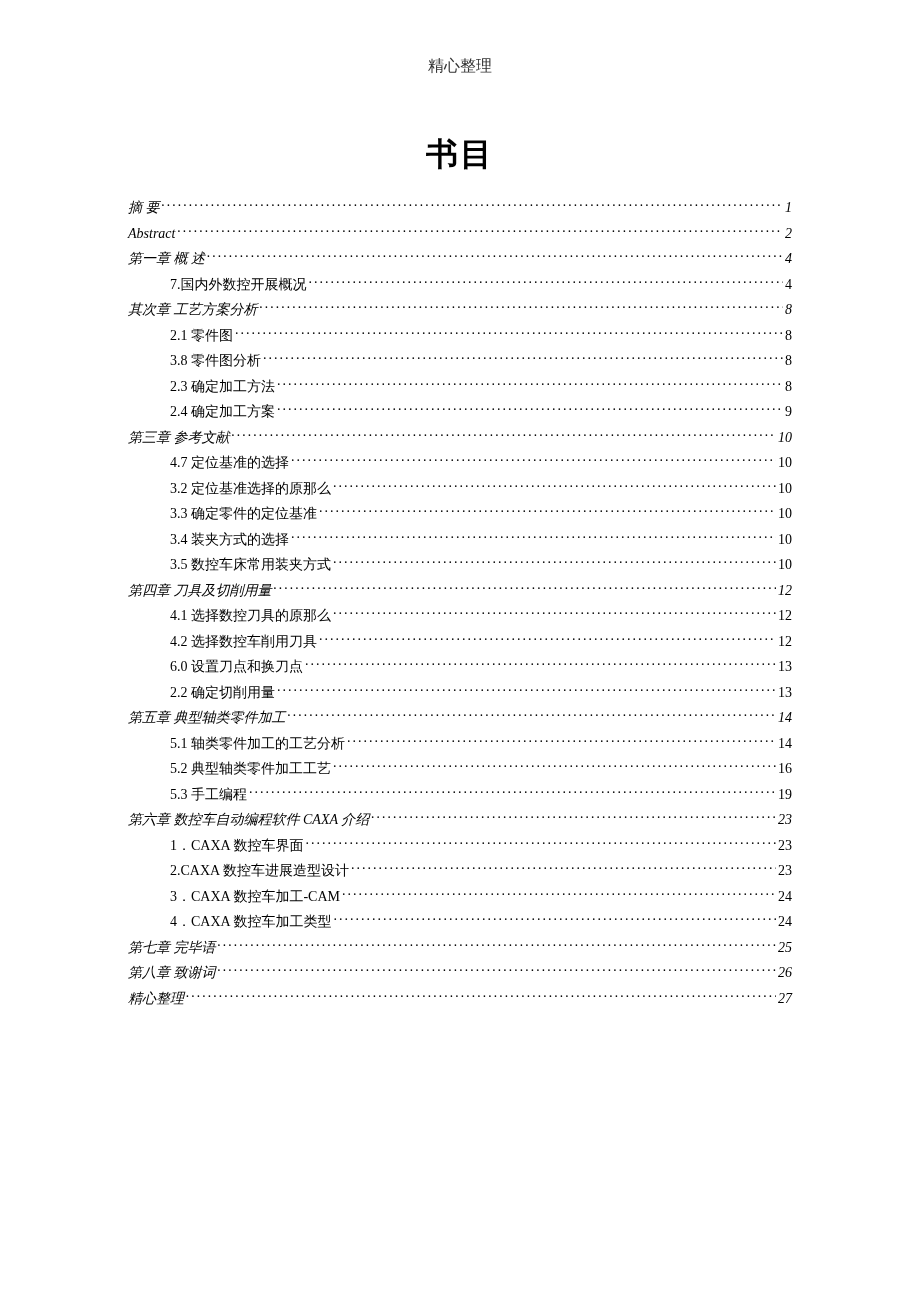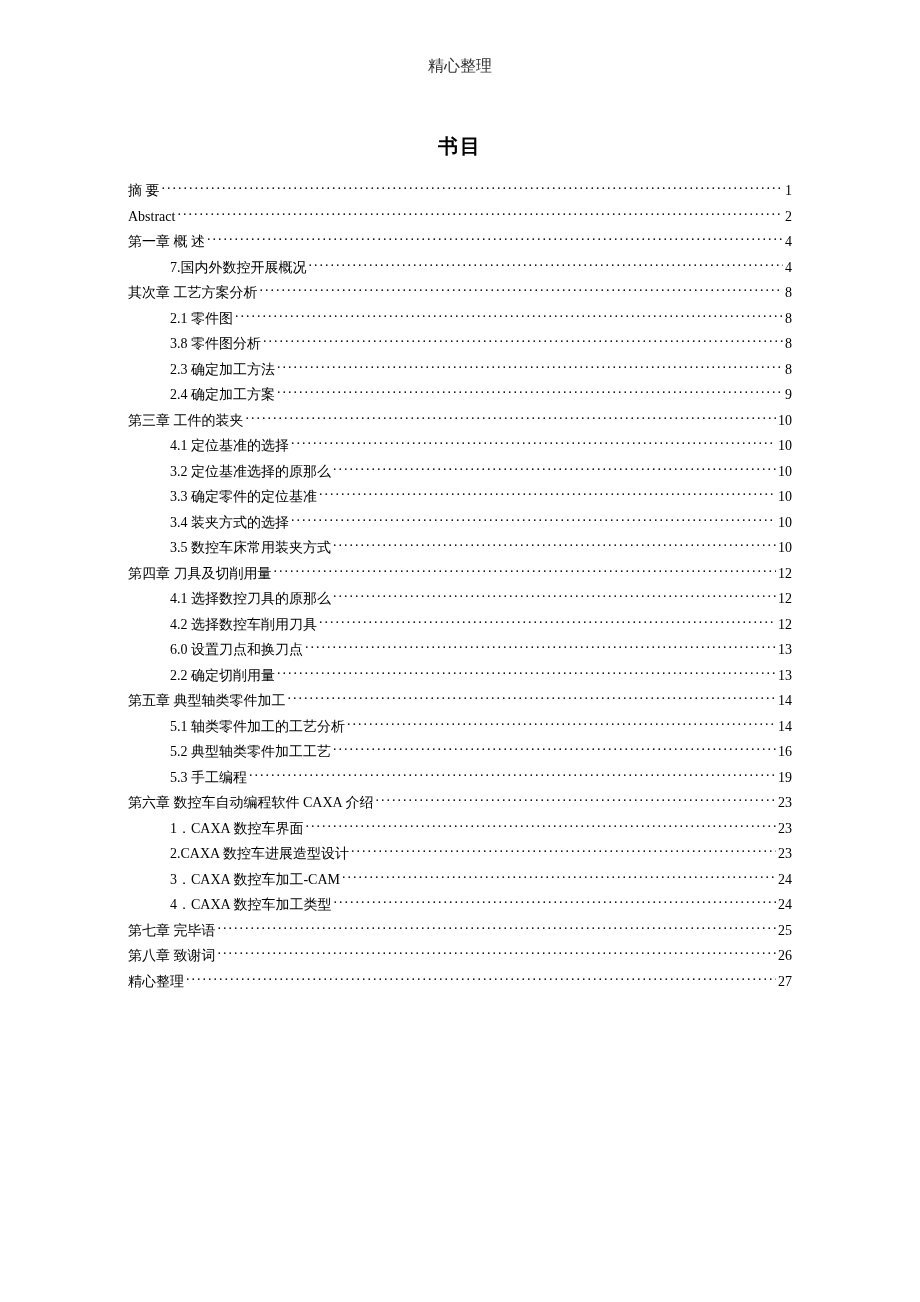--- a/index.html
+++ b/index.html
@@ -18,39 +18,40 @@
       padding: 56px 128px 0 128px;
     }
     .header {
       text-align: center;
       font-size: 16px;
       color: #333;
       margin-bottom: 56px;
     }
     .title {
       text-align: center;
-      font-size: 20px;
+      font-size: 32px;
       font-weight: bold;
       color: #000;
       margin-bottom: 20px;
       letter-spacing: 2px;
     }
     .toc {
       font-size: 14px;
       color: #000;
       line-height: 1.5;
     }
     .toc-line {
       display: flex;
       align-items: baseline;
       white-space: nowrap;
       margin-bottom: 4.5px;
     }
     .toc-line.level-1 {
       padding-left: 0;
+      font-style: italic;
     }
     .toc-line.level-2 {
       padding-left: 42px;
     }
     .toc-label {
       flex-shrink: 0;
     }
     .toc-dots {
       flex: 1;
       overflow: hidden;
@@ -116,26 +117,26 @@
         <span class="toc-label">2.3 确定加工方法</span>
         <span class="toc-dots"></span>
         <span class="toc-page">8</span>
       </div>
       <div class="toc-line level-2">
         <span class="toc-label">2.4 确定加工方案</span>
         <span class="toc-dots"></span>
         <span class="toc-page">9</span>
       </div>
       <div class="toc-line level-1">
-        <span class="toc-label">第三章    工件的装夹</span>
-        <span class="toc-dots"></span>
-        <span class="toc-page">10</span>
-      </div>
-      <div class="toc-line level-2">
-        <span class="toc-label">4.1 定位基准的选择</span>
+        <span class="toc-label">第三章    参考文献</span>
+        <span class="toc-dots"></span>
+        <span class="toc-page">10</span>
+      </div>
+      <div class="toc-line level-2">
+        <span class="toc-label">4.7 定位基准的选择</span>
         <span class="toc-dots"></span>
         <span class="toc-page">10</span>
       </div>
       <div class="toc-line level-2">
         <span class="toc-label">3.2 定位基准选择的原那么</span>
         <span class="toc-dots"></span>
         <span class="toc-page">10</span>
       </div>
       <div class="toc-line level-2">
         <span class="toc-label">3.3 确定零件的定位基准</span>

